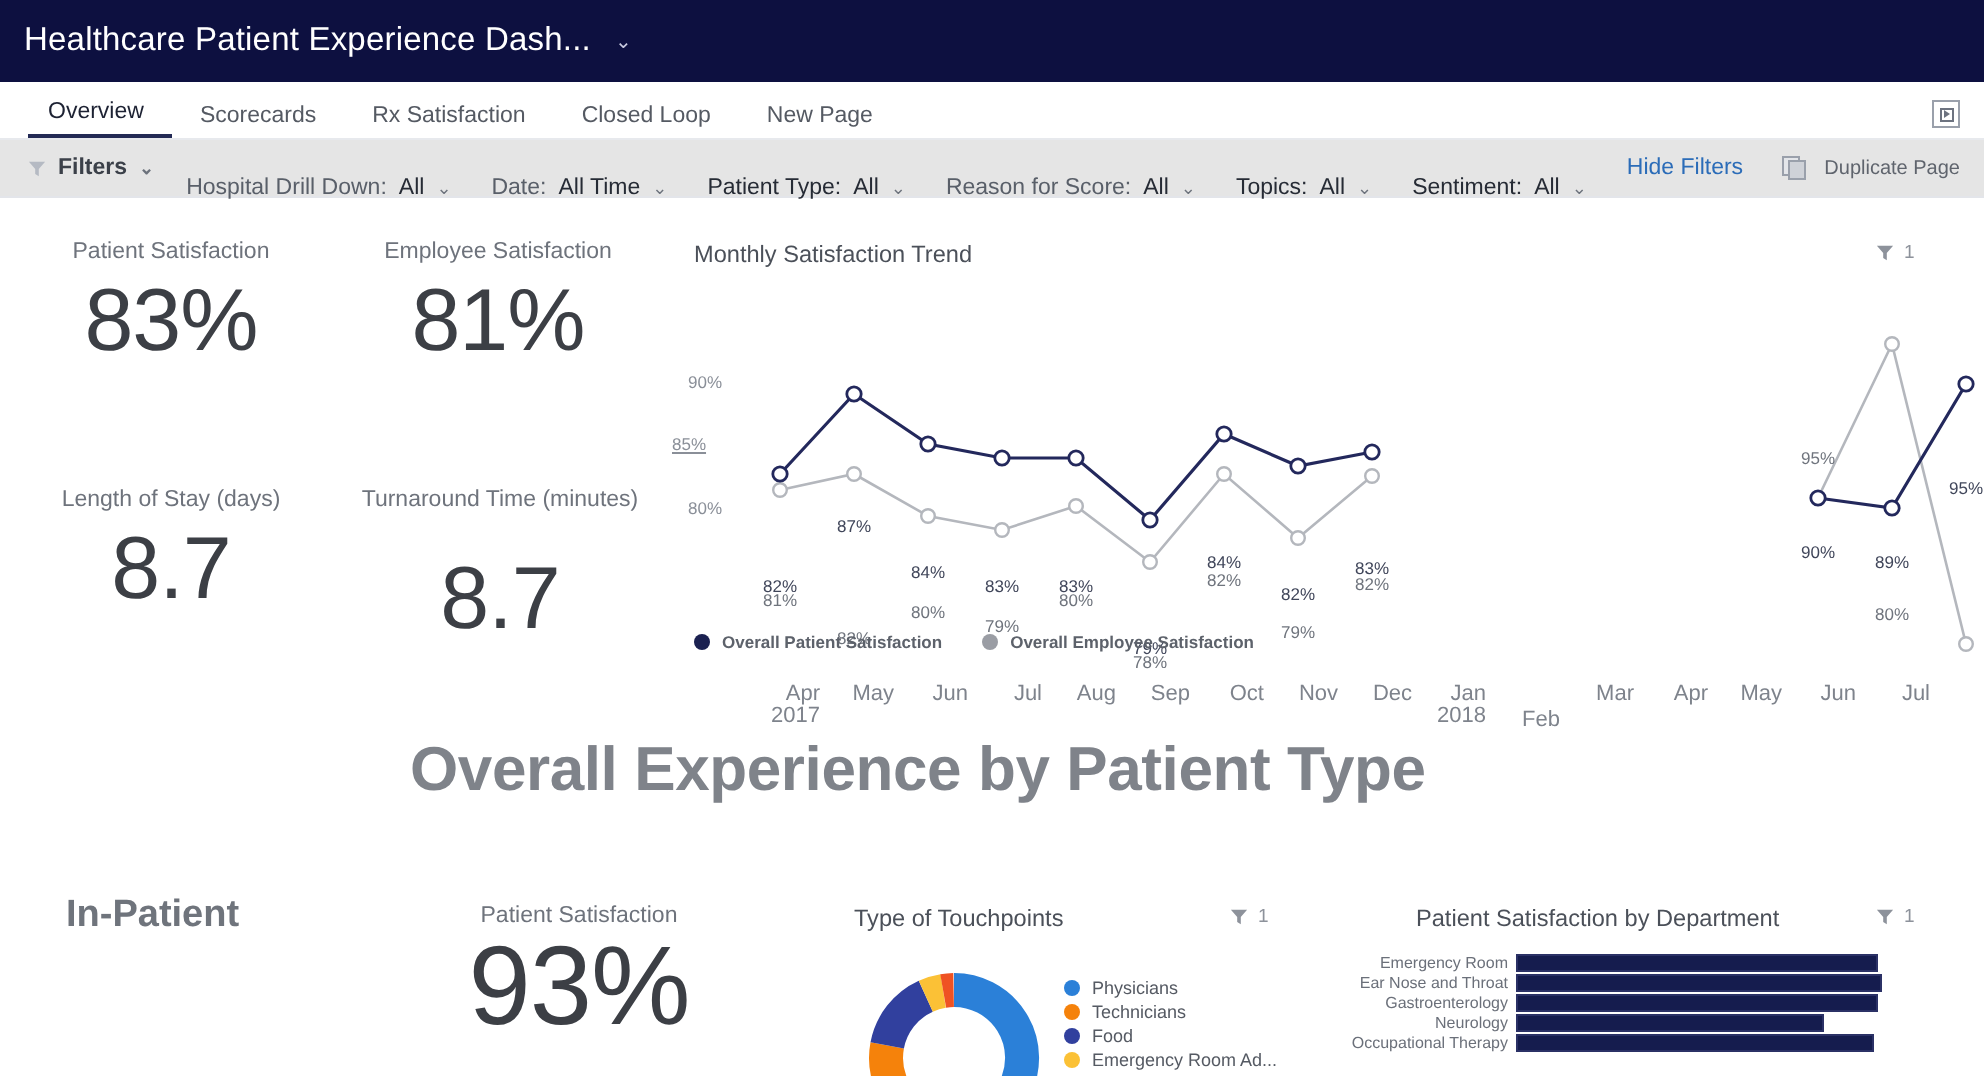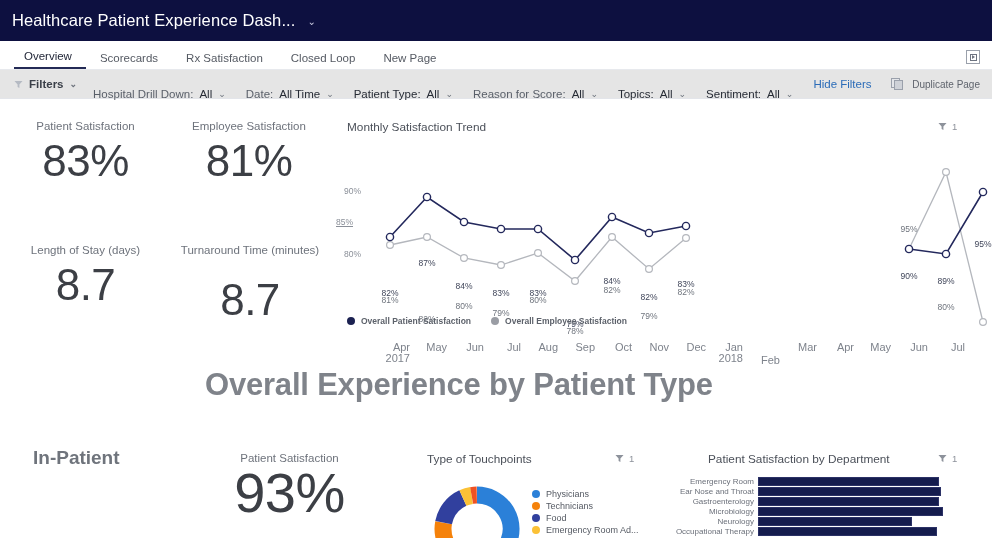--- a/index.html
+++ b/index.html
@@ -525,26 +525,20 @@
           <div class="dept-bar" style="width:88%"></div>
         </div>
     </div>
     <div class="dept-row">
       <div class="dept-name">Gastroenterology</div>
       <div class="dept-bar-wrap">
           <div class="dept-bar" style="width:87%"></div>
         </div>
     </div>
     <div class="dept-row">
-      <div class="dept-name">Microbiology</div>
-      <div class="dept-bar-wrap">
-          <div class="dept-bar" style="width:89%"></div>
-        </div>
-    </div>
-    <div class="dept-row">
       <div class="dept-name">Neurology</div>
       <div class="dept-bar-wrap">
           <div class="dept-bar" style="width:74%"></div>
         </div>
     </div>
     <div class="dept-row">
       <div class="dept-name">Occupational Therapy</div>
       <div class="dept-bar-wrap">
           <div class="dept-bar" style="width:86%"></div>
         </div>

